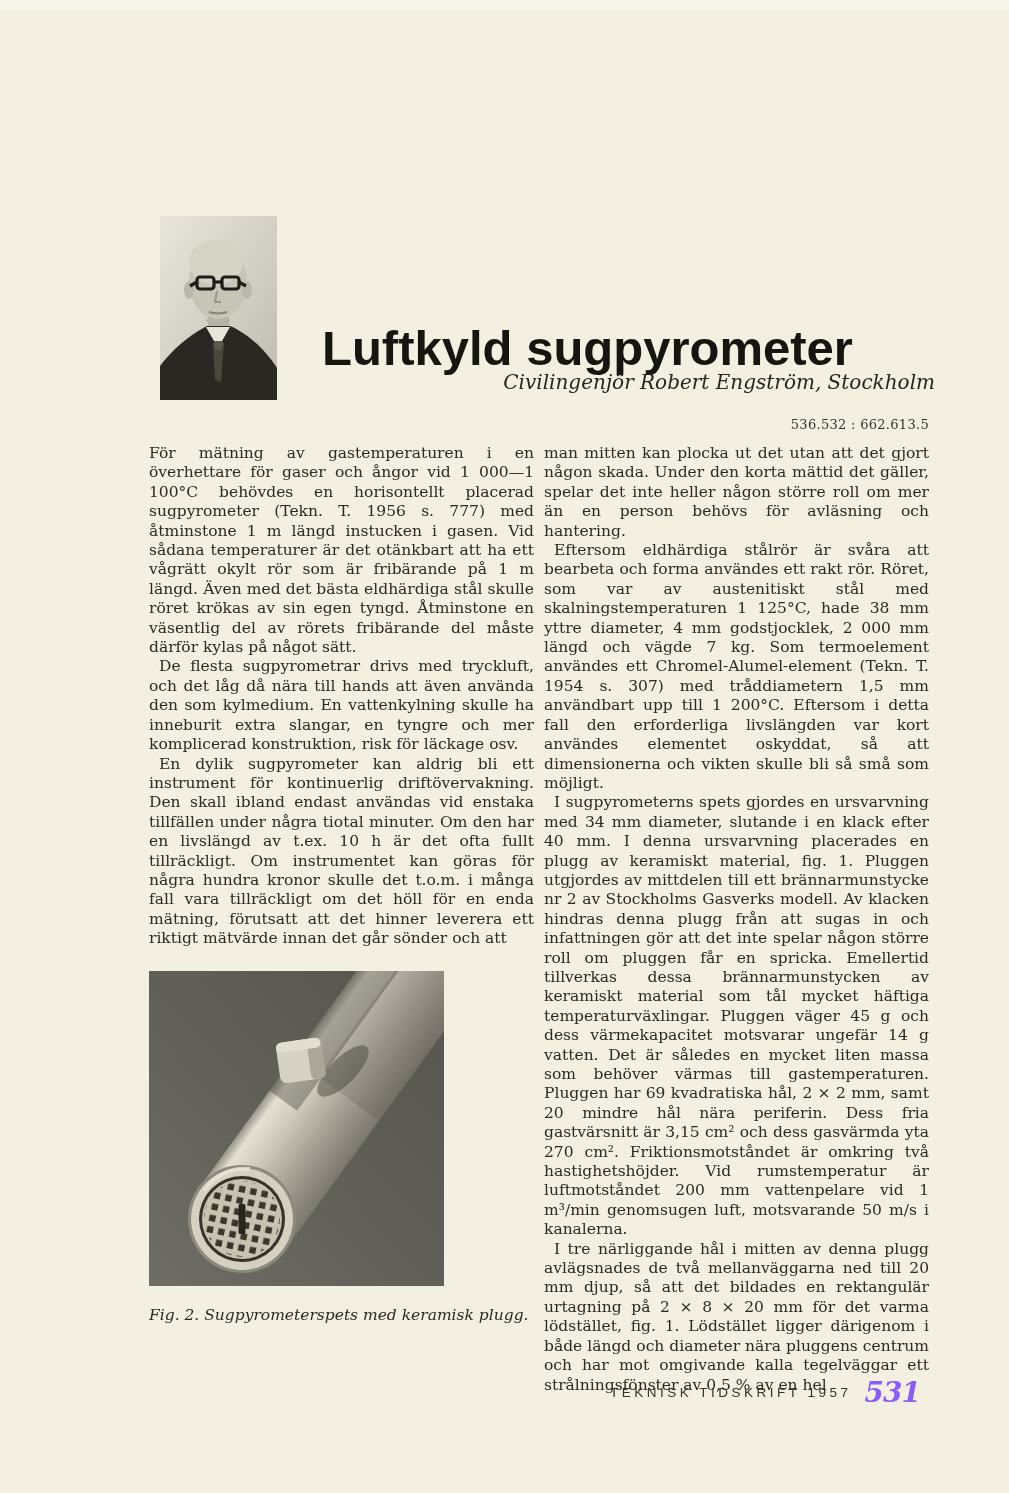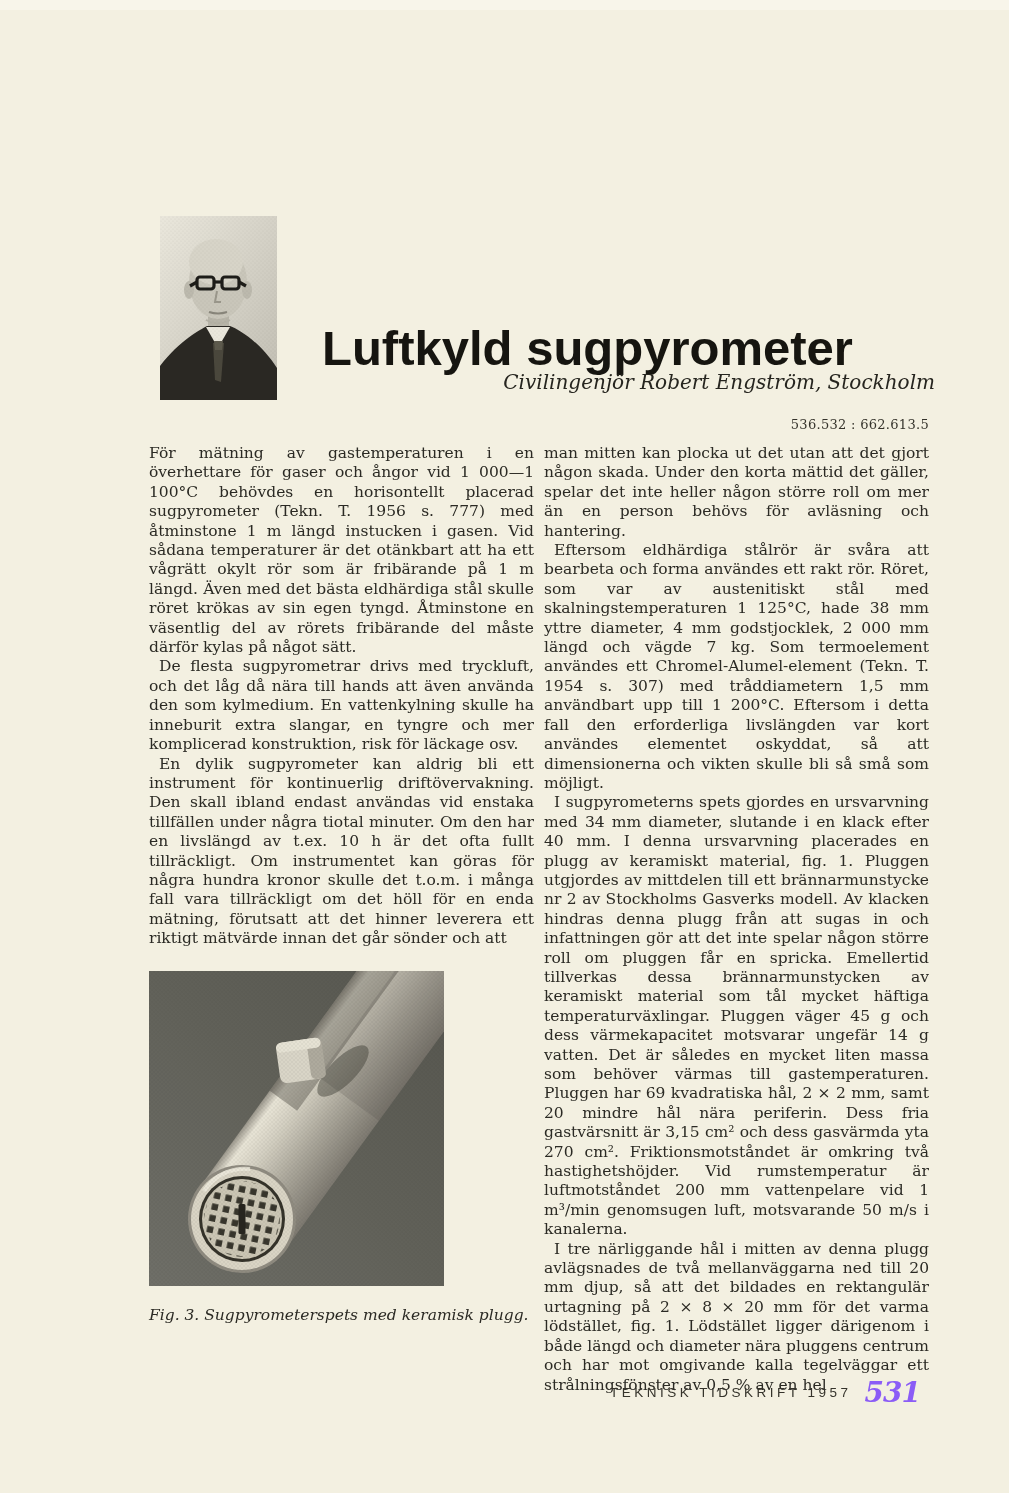--- a/index.html
+++ b/index.html
@@ -193,21 +193,21 @@
           <circle r="43" fill="#343229"></circle>
           <circle r="40" fill="#cbc6b4"></circle>
           <circle r="38" fill="url(#holes)"></circle>
           <rect x="-3.5" y="-15" width="7" height="30" rx="1.5" fill="#27251e"></rect>
           <path d="M-38,-28 A48,48 0 0 1 8,-50" stroke="#efecdf" stroke-width="4" fill="none" opacity="0.75"></path>
         </g>
         <rect width="295" height="315" fill="url(#grainF)" opacity="0.13"></rect>
       </svg>
     </div>
 
-    <div class="figcaption">Fig. 3. Sugpyrometerspets med keramisk plugg.</div>
+    <div class="figcaption">Fig. 2. Sugpyrometerspets med keramisk plugg.</div>
   </div>
 
   <div class="col right-col">
     <div class="classification">536.532 : 662.613.5</div>
     <p>man mitten kan plocka ut det utan att det gjort någon skada. Under den korta mättid det gäller, spelar det inte heller någon större roll om mer än en person behövs för avläsning och hantering.</p>
     <p class="indent">Eftersom eldhärdiga stålrör är svåra att bearbeta och forma användes ett rakt rör. Röret, som var av austenitiskt stål med skalningstemperaturen 1 125°C, hade 38 mm yttre diameter, 4 mm godstjocklek, 2 000 mm längd och vägde 7 kg. Som termoelement användes ett Chromel-Alumel-element (Tekn. T. 1954 s. 307) med tråddiametern 1,5 mm användbart upp till 1 200°C. Eftersom i detta fall den erforderliga livslängden var kort användes elementet oskyddat, så att dimensionerna och vikten skulle bli så små som möjligt.</p>
     <p class="indent">I sugpyrometerns spets gjordes en ursvarvning med 34 mm diameter, slutande i en klack efter 40 mm. I denna ursvarvning placerades en plugg av keramiskt material, fig. 1. Pluggen utgjordes av mittdelen till ett brännarmunstycke nr 2 av Stockholms Gasverks modell. Av klacken hindras denna plugg från att sugas in och infattningen gör att det inte spelar någon större roll om pluggen får en spricka. Emellertid tillverkas dessa brännarmunstycken av keramiskt material som tål mycket häftiga temperaturväxlingar. Pluggen väger 45 g och dess värmekapacitet motsvarar ungefär 14 g vatten. Det är således en mycket liten massa som behöver värmas till gastemperaturen. Pluggen har 69 kvadratiska hål, 2 × 2 mm, samt 20 mindre hål nära periferin. Dess fria gastvärsnitt är 3,15 cm² och dess gasvärmda yta 270 cm². Friktionsmotståndet är omkring två hastighetshöjder. Vid rumstemperatur är luftmotståndet 200 mm vattenpelare vid 1 m³/min genomsugen luft, motsvarande 50 m/s i kanalerna.</p>
     <p class="indent">I tre närliggande hål i mitten av denna plugg avlägsnades de två mellanväggarna ned till 20 mm djup, så att det bildades en rektangulär urtagning på 2 × 8 × 20 mm för det varma lödstället, fig. 1. Lödstället ligger därigenom i både längd och diameter nära pluggens centrum och har mot omgivande kalla tegelväggar ett strålningsfönster av 0,5 % av en hel</p>
   </div>
 

